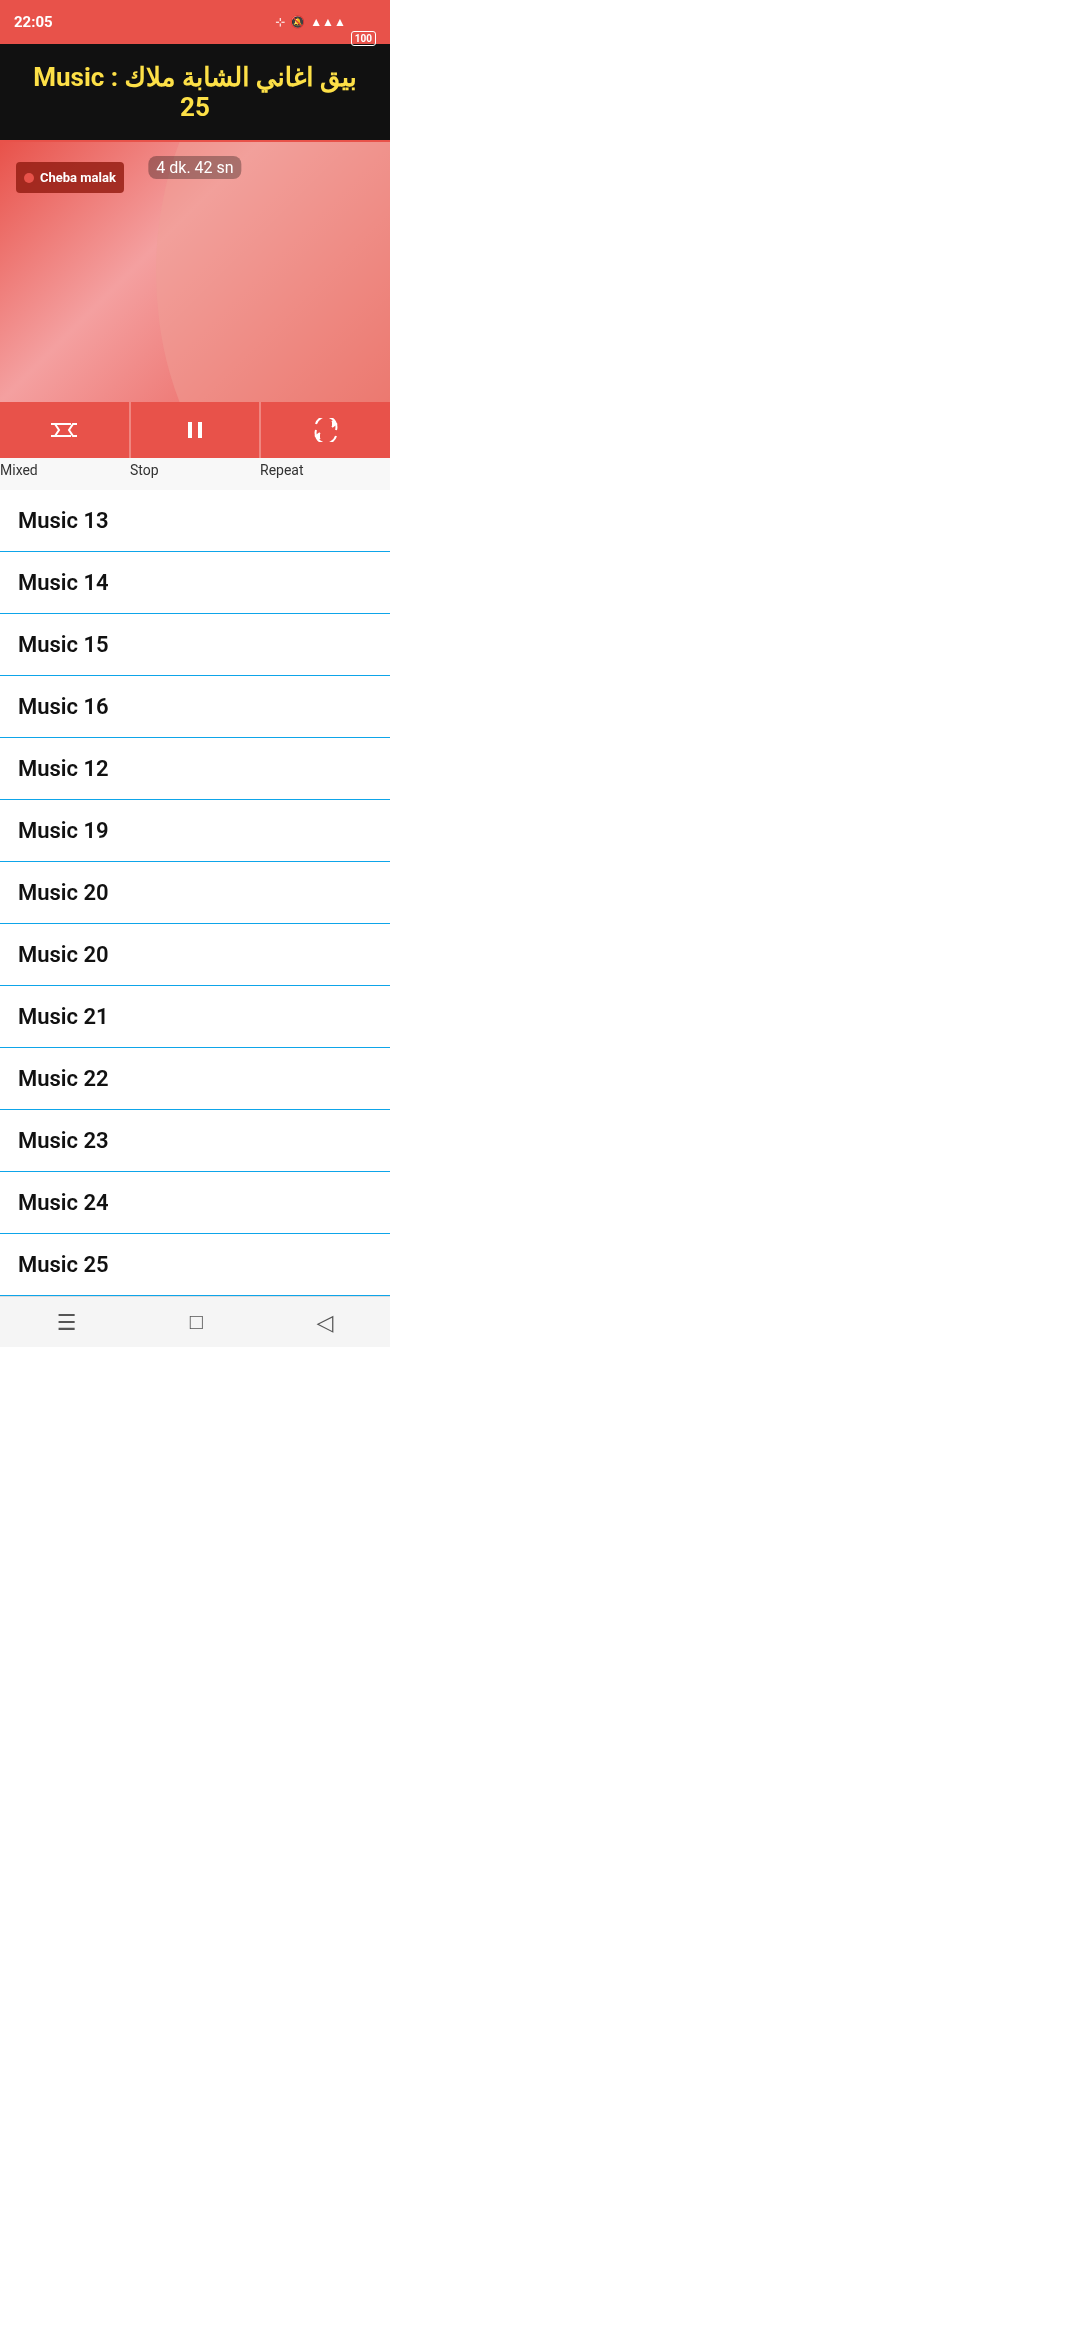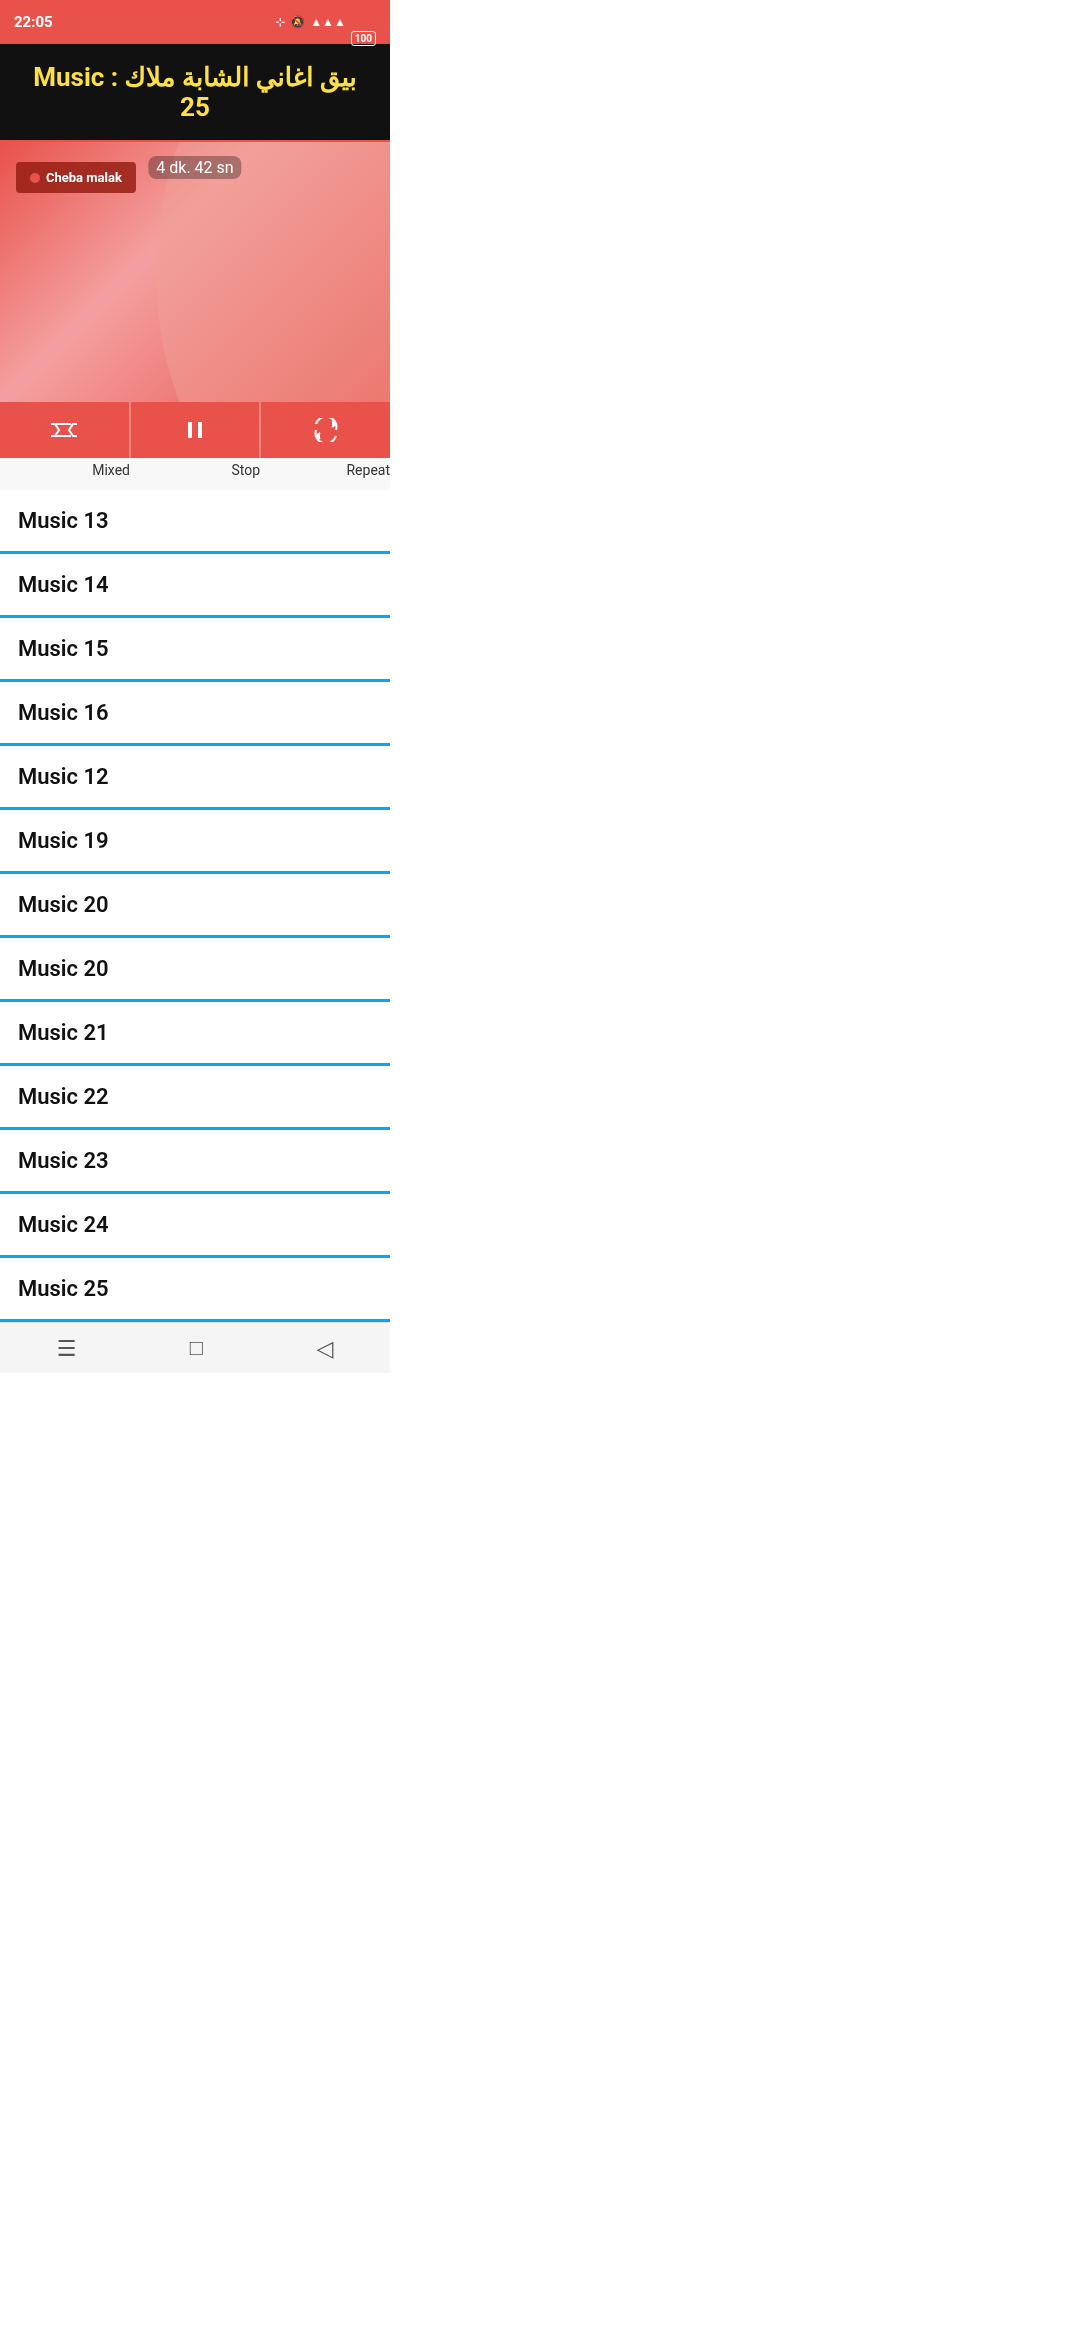--- a/index.html
+++ b/index.html
@@ -86,21 +86,21 @@
       width: 75%;
       background: rgba(240,160,150,0.5);
       clip-path: ellipse(60% 100% at 80% 50%);
     }
     .artist-label {
       position: absolute;
       top: 20px;
       left: 16px;
       background: rgba(150,30,20,0.85);
       color: #fff;
-      padding: 8px 14px;
+      padding: 8px 8px;
       border-radius: 4px;
       font-size: 13px;
       font-weight: bold;
       display: flex;
       align-items: center;
       gap: 6px;
     }
     .dot-indicator {
       width: 10px;
       height: 10px;
@@ -141,37 +141,37 @@
       align-items: center;
       justify-content: center;
       border-right: 2px solid rgba(255,255,255,0.3);
     }
     .ctrl-btn:last-child { border-right: none; }
     .ctrl-labels {
       display: flex;
     }
     .ctrl-label {
       flex: 1;
-      text-align: right;
+      text-align: left;
       font-size: 14px;
       color: #333;
       padding: 4px 0;
     }
 
     
     .track-list {
       background: rgba(255,255,255,0.85);
       position: relative;
       z-index: 2;
     }
     .track-item {
       display: flex;
       align-items: center;
       padding: 18px 18px;
-      border-bottom: 3px solid #0ea5e9;
+      border-bottom: 1px solid #0ea5e9;
       background: rgba(255,255,255,0.75);
       cursor: pointer;
     }
     .track-name {
       font-size: 22px;
       font-weight: 600;
       color: #111;
     }
 
     

